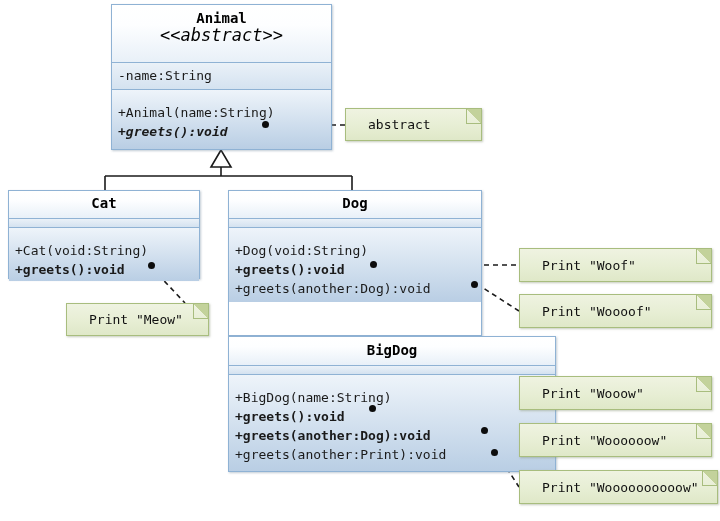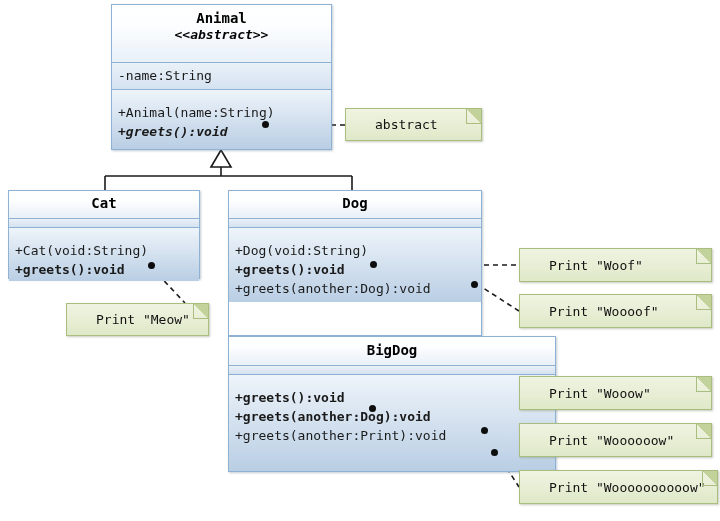--- a/index.html
+++ b/index.html
@@ -14,32 +14,32 @@
   .uml-class .cmp{box-sizing:border-box;}
   .cmp-title{background:linear-gradient(to bottom,#ffffff 0%,#fdfeff 35%,#e8f0f8 100%);
              text-align:center;padding:5px 6px 6px 6px;border-bottom:1px solid #8fb2d4;}
   .cmp-attr{background:linear-gradient(to bottom,#eaf1f8 0%,#d4e2f0 100%);
             border-bottom:1px solid #8fb2d4;padding:3px 6px 4px 6px;}
   .cmp-attr.empty{padding:0;height:9px;}
   .cmp-ops{background:linear-gradient(to bottom,#eef4fa 0%,#b9cee4 100%);
            padding:13px 6px 5px 6px;}
   .cname{font-weight:bold;font-size:14px;color:#000;line-height:17px;letter-spacing:0px;}
   .cname.abs{}
-  .stereo{font-size:13px;font-style:italic;font-weight:bold;color:#000;line-height:16px;}
+  .stereo{font-size:17px;font-style:italic;font-weight:normal;color:#000;line-height:16px;}
   .member{font-size:13px;color:#1a1a1a;line-height:19px;white-space:nowrap;}
   .member.b{font-weight:bold;}
   .member.bi{font-weight:bold;font-style:italic;}
 
   
   .note{position:absolute;box-sizing:border-box;
         background:linear-gradient(to bottom,#eff3e1 0%,#e7eed4 55%,#dfe8c8 100%);
         border:1px solid #a8bd7e;
         box-shadow:1px 1px 2px rgba(140,150,120,.5);
         display:flex;align-items:center;}
-  .note .txt{font-size:13px;color:#111;padding:0 22px;white-space:nowrap;line-height:15px;margin-left:7px;}
+  .note .txt{font-size:13px;color:#111;padding:0 22px;white-space:nowrap;line-height:15px;}
   .note .fold{position:absolute;top:0;right:0;width:14px;height:14px;
         background:linear-gradient(to bottom left,#c3d29b 0%,#c3d29b 50%,transparent 50.5%);
         border-left:1px solid #a8bd7e;border-bottom:1px solid #a8bd7e;}
   .anchor{position:absolute;width:7px;height:7px;border-radius:50%;background:#0d0d0d;}
 </style>
 </head>
 <body>
 
 <div id="canvas">
 
@@ -109,20 +109,21 @@
   </div>
   <div class="anchor" style="left:370px;top:261px;"></div>
   <div class="anchor" style="left:471px;top:281px;"></div>
 
   <div class="uml-class" style="left:228px;top:336px;width:328px;height:136px;">
     <div class="cmp cmp-title" style="height:29px;padding-top:5px;">
       <div class="cname">BigDog</div>
     </div>
     <div class="cmp cmp-attr empty"></div>
     <div class="cmp cmp-ops" style="height:96px;">
+      <div class="member">+BigDog(name:String)</div>
       <div class="member b">+greets():void</div>
       <div class="member b">+greets(another:Dog):void</div>
       <div class="member">+greets(another:Print):void</div>
     </div>
   </div>
   <div class="anchor" style="left:369px;top:405px;"></div>
   <div class="anchor" style="left:481px;top:427px;"></div>
   <div class="anchor" style="left:491px;top:449px;"></div>
 
   <div class="note" style="left:345px;top:108px;width:137px;height:33px;">

